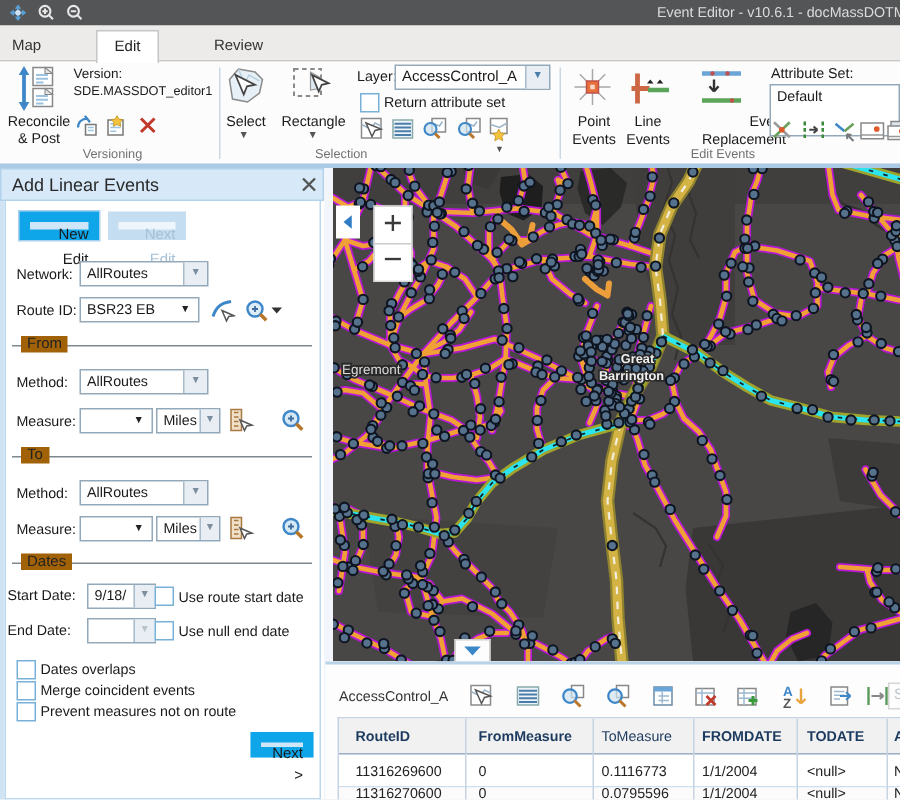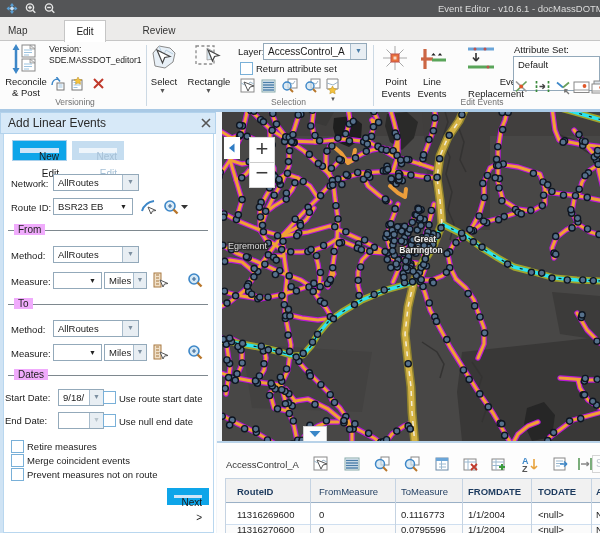--- a/index.html
+++ b/index.html
@@ -5,21 +5,21 @@
 .abs{position:absolute}
 .lbl{position:absolute;font-size:9.5px;color:#1a1a1a;white-space:nowrap}
 .grplbl{position:absolute;font-size:8.5px;color:#717171;white-space:nowrap}
 .dd{position:absolute;background:#fff;border:1px solid #93a9ba}
 .dd .tx{font-size:9.5px;color:#1a1a1a;padding:2px 0 0 4px;white-space:nowrap;overflow:hidden}
 .ddbtn{position:absolute;right:0;top:0;bottom:0;width:16px;background:#e8eef3;border-left:1px solid #a8bccc;color:#7c8fa0;font-size:7px;text-align:center}
 .ddbtn:before{content:"▼";position:relative;top:3px}
 .cb{position:absolute;width:13px;height:13px;background:#fff;border:1px solid #79b0d8}
 .btn{position:absolute;background:#cfe5f8;border:7px solid #0ea5e9;font-size:10px;color:#1a1a1a;text-align:right}
 .sep{position:absolute;left:8px;width:200px;border-top:1px solid #7e888f;height:0}
-.septx{position:absolute;background:#f0abfc;font-size:10px;color:#222;padding:0 4px}
+.septx{position:absolute;background:#a16207;font-size:10px;color:#222;padding:0 4px}
 </style></head><body>
 
 <div class="abs" style="left:0;top:0;width:600px;height:17px;background:#545557"></div>
 <svg class="abs" style="left:4px;top:1px" width="60" height="15">
  <g stroke="#5a9fd4" stroke-width="1.6" fill="none">
       <path d="M8 3v9M3.5 7.5h9"></path>
     </g>
  <path d="M8 2l-2.2 2.8h4.4zM8 13l-2.2-2.8h4.4zM2.5 7.5l2.8-2.2v4.4zM13.5 7.5l-2.8-2.2v4.4z" fill="#5a9fd4"></path>
  <circle cx="8" cy="7.5" r="1.8" fill="#cfe2f2"></circle>
  <g stroke="#e8e8e8" stroke-width="1.4" fill="none">
@@ -120,21 +120,21 @@
       <circle cx="5" cy="8" r="4" fill="#cfe2f0" fill-opacity=".7" stroke="#3d87c8" stroke-width="1.4"></circle>
       <path d="M8 11l3 3" stroke="#b8762a" stroke-width="2"></path>
     </g>
  <g transform="translate(84,0)">
       <path d="M3 1h11v10H3z" fill="#fff" stroke="#888"></path>
       <path d="M3 5l6 2 5-3" fill="none" stroke="#9ab4c8"></path>
       <path d="M8.5 8l1.3 2.6 2.9.3-2.1 2 .6 2.9-2.7-1.4-2.7 1.4.6-2.9-2.1-2 2.9-.3z" fill="#f4c23d" stroke="#b98d1e" stroke-width=".5"></path>
       <text x="6" y="23" font-size="6" fill="#555">▼</text>
     </g>
 </svg>
-<div class="grplbl" style="left:210px;top:97px;width:96px;text-align:right">Selection</div>
+<div class="grplbl" style="left:210px;top:97px;width:96px;text-align:left">Selection</div>
 
 <svg class="abs" style="left:381px;top:45px" width="30" height="28">
  <g stroke="#a8a8a8" stroke-width="1">
       <path d="M14 1v24M2 13h24M5.5 4.5l17 17M22.5 4.5l-17 17"></path>
     </g>
  <rect x="10" y="9" width="8" height="8" fill="#e8703a" stroke="#c0504a"></rect>
  <rect x="12.5" y="11.5" width="3" height="3" fill="#f8d8c8"></rect>
 </svg>
 <div class="lbl" style="left:370px;top:76px;width:52px;text-align:center;font-size:9.5px;line-height:12px">Point<br>Events</div>
 <svg class="abs" style="left:419px;top:45px" width="30" height="28">
@@ -278,21 +278,21 @@
 <div class="cb" style="left:103px;top:391px"></div>
 <div class="lbl" style="left:119px;top:393px">Use route start date</div>
 <div class="lbl" style="left:5px;top:415px">End Date:</div>
 <div class="dd" style="left:58px;top:412px;width:46px;height:17px">
     <div class="ddbtn" style="width:14px;color:#b8c4cc"></div>
   </div>
 <div class="cb" style="left:103px;top:414px"></div>
 <div class="lbl" style="left:119px;top:416px">Use null end date</div>
 
 <div class="cb" style="left:11px;top:440px"></div>
-<div class="lbl" style="left:27px;top:441px">Retire measures</div>
+<div class="lbl" style="left:27px;top:441px">Dates overlaps</div>
 <div class="cb" style="left:11px;top:454px"></div>
 <div class="lbl" style="left:27px;top:455px">Merge coincident events</div>
 <div class="cb" style="left:11px;top:468px"></div>
 <div class="lbl" style="left:27px;top:469px">Prevent measures not on route</div>
 <div class="btn" style="left:167px;top:488px;width:42px;height:17px;line-height:15px">Next &gt;</div>
 
 <div class="abs" style="left:222px;top:112px;width:378px;height:329px;overflow:hidden">
 <svg width="378" height="329" viewBox="0 0 378 329" style="position:absolute;left:0;top:0">
 <rect width="378" height="329" fill="#484746"></rect>
 <rect x="0" y="0" width="378" height="24" fill="#413f3e"></rect>
@@ -1066,21 +1066,21 @@
   </svg>
 <svg class="abs" style="left:577px;top:456px" width="16" height="16">
     <path d="M2 2v12M14 2v12" stroke="#5a9a5a" stroke-width="1.6" fill="none"></path>
     <path d="M4 8h8M12 8l-2.5-2M12 8l-2.5 2" stroke="#888" stroke-width="1.4" fill="none"></path>
   </svg>
 <div class="abs" style="left:592px;top:455px;width:8px;height:18px;border:1px solid #d5d5d5;border-right:none;color:#bcc4cc;font-size:10px;padding:2px 0 0 3px">Sa</div>
 
 <div class="abs" style="left:225px;top:478px;width:375px;height:72px;border:1px solid #c5d3e2;border-right:none;border-bottom:none;overflow:hidden">
  <div style="position:absolute;left:0;top:0;width:400px;height:24px;background:#f1f1f1;border-bottom:1px solid #9ab0c6"></div>
  <div style="position:absolute;left:11px;top:7px;font-size:9.5px;font-weight:bold;color:#1c3a5e;white-space:nowrap">RouteID</div>
-    <div style="position:absolute;left:93px;top:7px;font-size:9.5px;font-weight:normal;color:#1c3a5e;white-space:nowrap">FromMeasure</div>
+    <div style="position:absolute;left:93px;top:7px;font-size:9.5px;font-weight:bold;color:#1c3a5e;white-space:nowrap">FromMeasure</div>
     <div style="position:absolute;left:175px;top:7px;font-size:9.5px;font-weight:normal;color:#1c3a5e;white-space:nowrap">ToMeasure</div>
     <div style="position:absolute;left:242px;top:7px;font-size:9.5px;font-weight:bold;color:#1c3a5e;white-space:nowrap">FROMDATE</div>
     <div style="position:absolute;left:312px;top:7px;font-size:9.5px;font-weight:bold;color:#1c3a5e;white-space:nowrap">TODATE</div>
     <div style="position:absolute;left:370px;top:7px;font-size:9.5px;font-weight:bold;color:#1c3a5e;white-space:nowrap">AC</div>
  <div style="position:absolute;left:0;top:25px;width:400px;height:21px;background:#fff;border-bottom:1px solid #cfdff0"></div>
     <div style="position:absolute;left:0;top:46px;width:400px;height:14px;background:#fbfbfb"></div>
     <div style="position:absolute;left:11px;top:30px;font-size:9.5px;color:#222;white-space:nowrap">11316269600</div>
     <div style="position:absolute;left:93px;top:30px;font-size:9.5px;color:#222;white-space:nowrap">0</div>
     <div style="position:absolute;left:175px;top:30px;font-size:9.5px;color:#222;white-space:nowrap">0.1116773</div>
     <div style="position:absolute;left:242px;top:30px;font-size:9.5px;color:#222;white-space:nowrap">1/1/2004</div>

